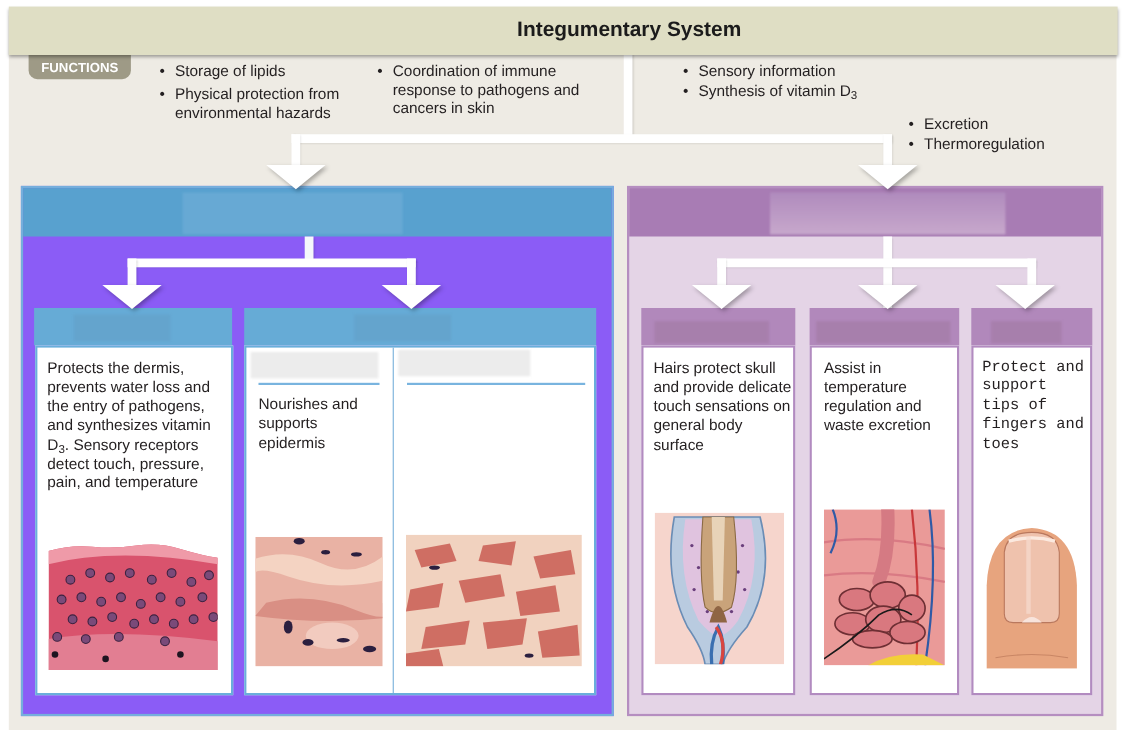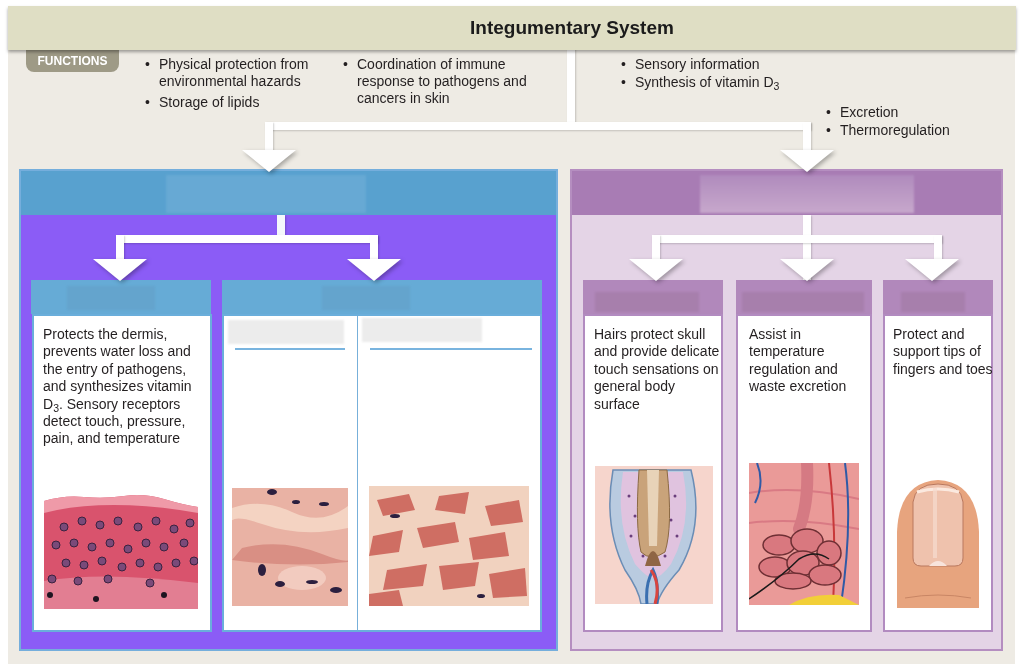--- a/index.html
+++ b/index.html
@@ -57,22 +57,22 @@
 
 <div class="page-bg"></div>
 
 <div class="title-bar">
   <h1>Integumentary System</h1>
 </div>
 
 <div class="functions-tag">FUNCTIONS</div>
 
 <ul class="fn-list" style="left:145px; top:56px;">
+  <li>Storage of lipids</li>
   <li style="width:190px;">Physical protection from environmental hazards</li>
-  <li>Storage of lipids</li>
 </ul>
 <ul class="fn-list" style="left:343px; top:56px;">
   <li style="width:185px;">Coordination of immune response to pathogens and cancers in skin</li>
 </ul>
 <ul class="fn-list tight" style="left:621px; top:56px;">
   <li>Sensory information</li>
   <li><span>Synthesis of vitamin D</span><sub>3</sub></li>
 </ul>
 <ul class="fn-list tight" style="left:826px; top:56px;margin-top:48px;">
   <li>Excretion</li>
@@ -146,20 +146,21 @@
       </svg>
     </div>
   </div>
 
   <div class="sub-head" style="left:201px; top:109px; width:320px;">
     <div class="sub-label" style="left:100px; width:88px;"></div>
   </div>
   <div class="card" style="left:201px; top:143px; width:320px; height:318px;">
     <div class="mask-label" style="left:4px; top:4px; width:116px;"></div>
     <div class="rule" style="left:11px; top:32px; width:110px;"></div>
+    <div class="card-text" style="left:11px; top:43px; width:110px;">Nourishes and supports epidermis</div>
     <div class="img" style="left:8px; top:172px; width:116px; height:118px;">
       <svg width="116" height="118" viewBox="0 0 116 118">
         <rect width="116" height="118" fill="#e9b2a4"></rect>
         <path d="M0 20 Q30 10 60 24 T116 18 L116 40 Q70 50 30 36 T0 44Z" fill="#f4d3c2"></path>
         <path d="M10 60 Q50 50 90 66 T116 60 L116 74 Q60 80 0 72Z" fill="#d98f84"></path>
         <ellipse cx="70" cy="90" rx="24" ry="12" fill="#f2cbbf"></ellipse>
         <g fill="#2b1f3f">
             <ellipse cx="40" cy="4" rx="5" ry="3"></ellipse>
             <ellipse cx="64" cy="14" rx="4" ry="2"></ellipse>
             <ellipse cx="92" cy="16" rx="5" ry="2"></ellipse>
@@ -265,21 +266,21 @@
         <path d="M0 136 Q30 116 50 96 Q66 86 80 96" stroke="#1a1a1a" stroke-width="1.5" fill="none"></path>
         <path d="M40 142 Q60 130 90 132 L110 142Z" fill="#f2cf38"></path>
       </svg>
     </div>
   </div>
 
   <div class="sub-head" style="left:311px; top:109px; width:110px;">
     <div class="sub-label" style="left:18px; width:64px;"></div>
   </div>
   <div class="card" style="left:311px; top:143px; width:110px; height:318px;">
-    <div class="card-text" style="left:8px; top:10px; width:100px;">Protect and support tips of fingers and toes</div>
+    <div class="card-text" style="left:8px; top:10px; width:100px;font-family:Liberation Mono, monospace;">Protect and support tips of fingers and toes</div>
     <div class="img" style="left:10px; top:162px; width:86px; height:130px;">
       <svg width="86" height="130" viewBox="0 0 86 130">
         <rect width="86" height="130" fill="#ffffff"></rect>
         <path d="M2 130 L2 54 Q4 4 43 2 Q82 4 84 54 L84 130Z" fill="#e7a47e"></path>
         <path d="M18 60 L18 24 Q20 6 43 6 Q66 6 68 24 L68 80 Q68 88 60 88 L26 88 Q18 88 18 80Z" fill="#efc2ad" stroke="#b9785e" stroke-width="1"></path>
         <path d="M22 14 Q43 8 64 14" stroke="#fbe9df" stroke-width="3" fill="none"></path>
         <path d="M34 88 Q43 78 52 88Z" fill="#f8e4dc"></path>
         <path d="M40 10 L40 80" stroke="#f7dcd0" stroke-width="4" opacity="0.7"></path>
         <path d="M10 120 Q43 114 76 120" stroke="#c98665" stroke-width="1" fill="none"></path>
       </svg>

